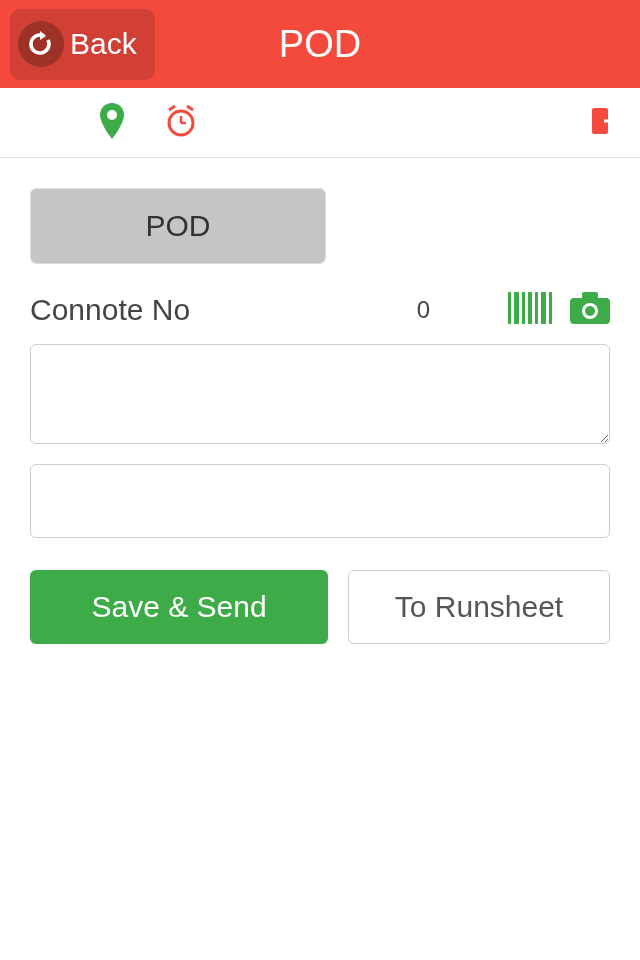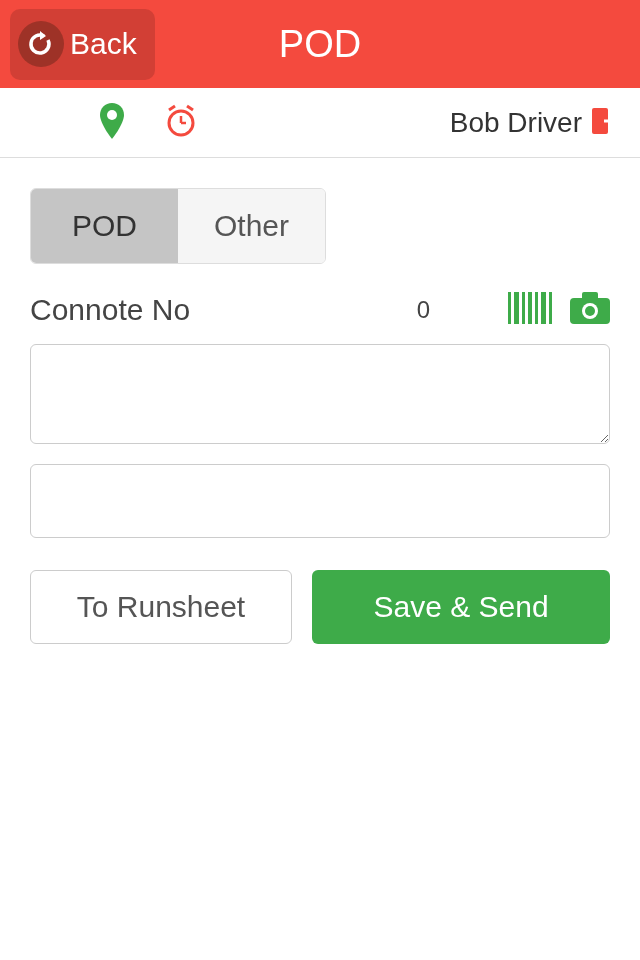--- a/index.html
+++ b/index.html
@@ -197,34 +197,32 @@
       <svg width="34" height="34" viewBox="0 0 34 34">
         <circle cx="17" cy="19" r="12" stroke="#f44a3e" stroke-width="3" fill="none"></circle>
         <line x1="17" y1="19" x2="17" y2="12" stroke="#f44a3e" stroke-width="2.5"></line>
         <line x1="17" y1="19" x2="22" y2="19" stroke="#f44a3e" stroke-width="2.5"></line>
         <line x1="5" y1="6" x2="11" y2="2" stroke="#f44a3e" stroke-width="3"></line>
         <line x1="29" y1="6" x2="23" y2="2" stroke="#f44a3e" stroke-width="3"></line>
       </svg>
     </span>
   </div>
   <div class="sub-right">
-    <span class="username">Bob Driver</span>
     <span>
       <svg width="30" height="30" viewBox="0 0 30 30">
         <rect x="2" y="2" width="16" height="26" rx="2" fill="#f44a3e"></rect>
         <path d="M14 15 L26 15 M22 10 L27 15 L22 20" stroke="#fff" stroke-width="3" fill="none"></path>
       </svg>
     </span>
   </div>
 </div>
 
 <div class="content">
   <div class="tabs">
     <div class="tab active">POD</div>
-    <div class="tab inactive">Other</div>
   </div>
 
   <div class="field-row">
     <span class="field-label">Connote No</span>
     <span class="counter">0</span>
     <span class="icon-btn">
       <svg width="44" height="32" viewBox="0 0 44 32">
         <rect x="0" y="0" width="3" height="32" fill="#3eab49"></rect>
         <rect x="6" y="0" width="5" height="32" fill="#3eab49"></rect>
         <rect x="14" y="0" width="3" height="32" fill="#3eab49"></rect>
@@ -241,16 +239,16 @@
         <circle cx="20" cy="19" r="8" fill="#fff"></circle>
         <circle cx="20" cy="19" r="5" fill="#3eab49"></circle>
       </svg>
     </span>
   </div>
   <textarea class="text-input connote-input" style=""></textarea>
 
   <input type="text" class="text-input recipient-input" value="" style="">
 
   <div class="button-row">
+    <div class="btn btn-primary">Save &amp; Send</div>
     <div class="btn btn-secondary">To Runsheet</div>
-    <div class="btn btn-primary">Save &amp; Send</div>
   </div>
 </div>
 
 </body></html>

